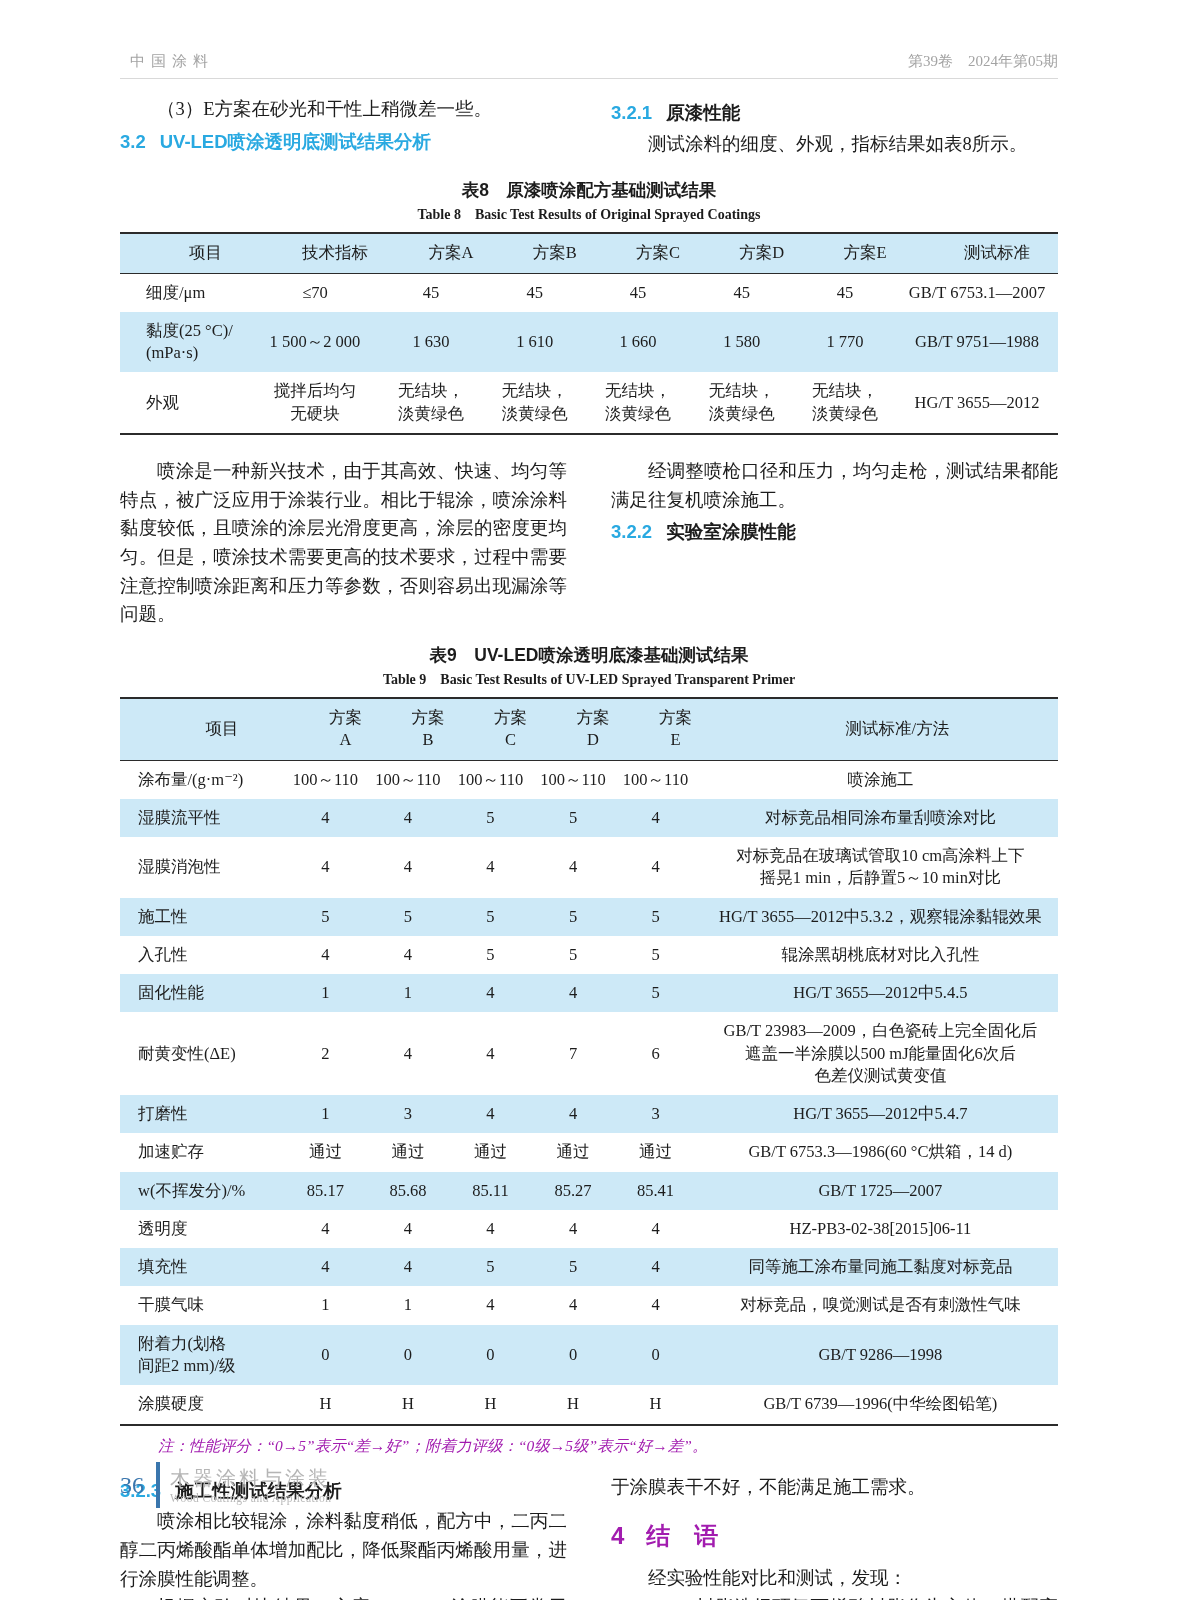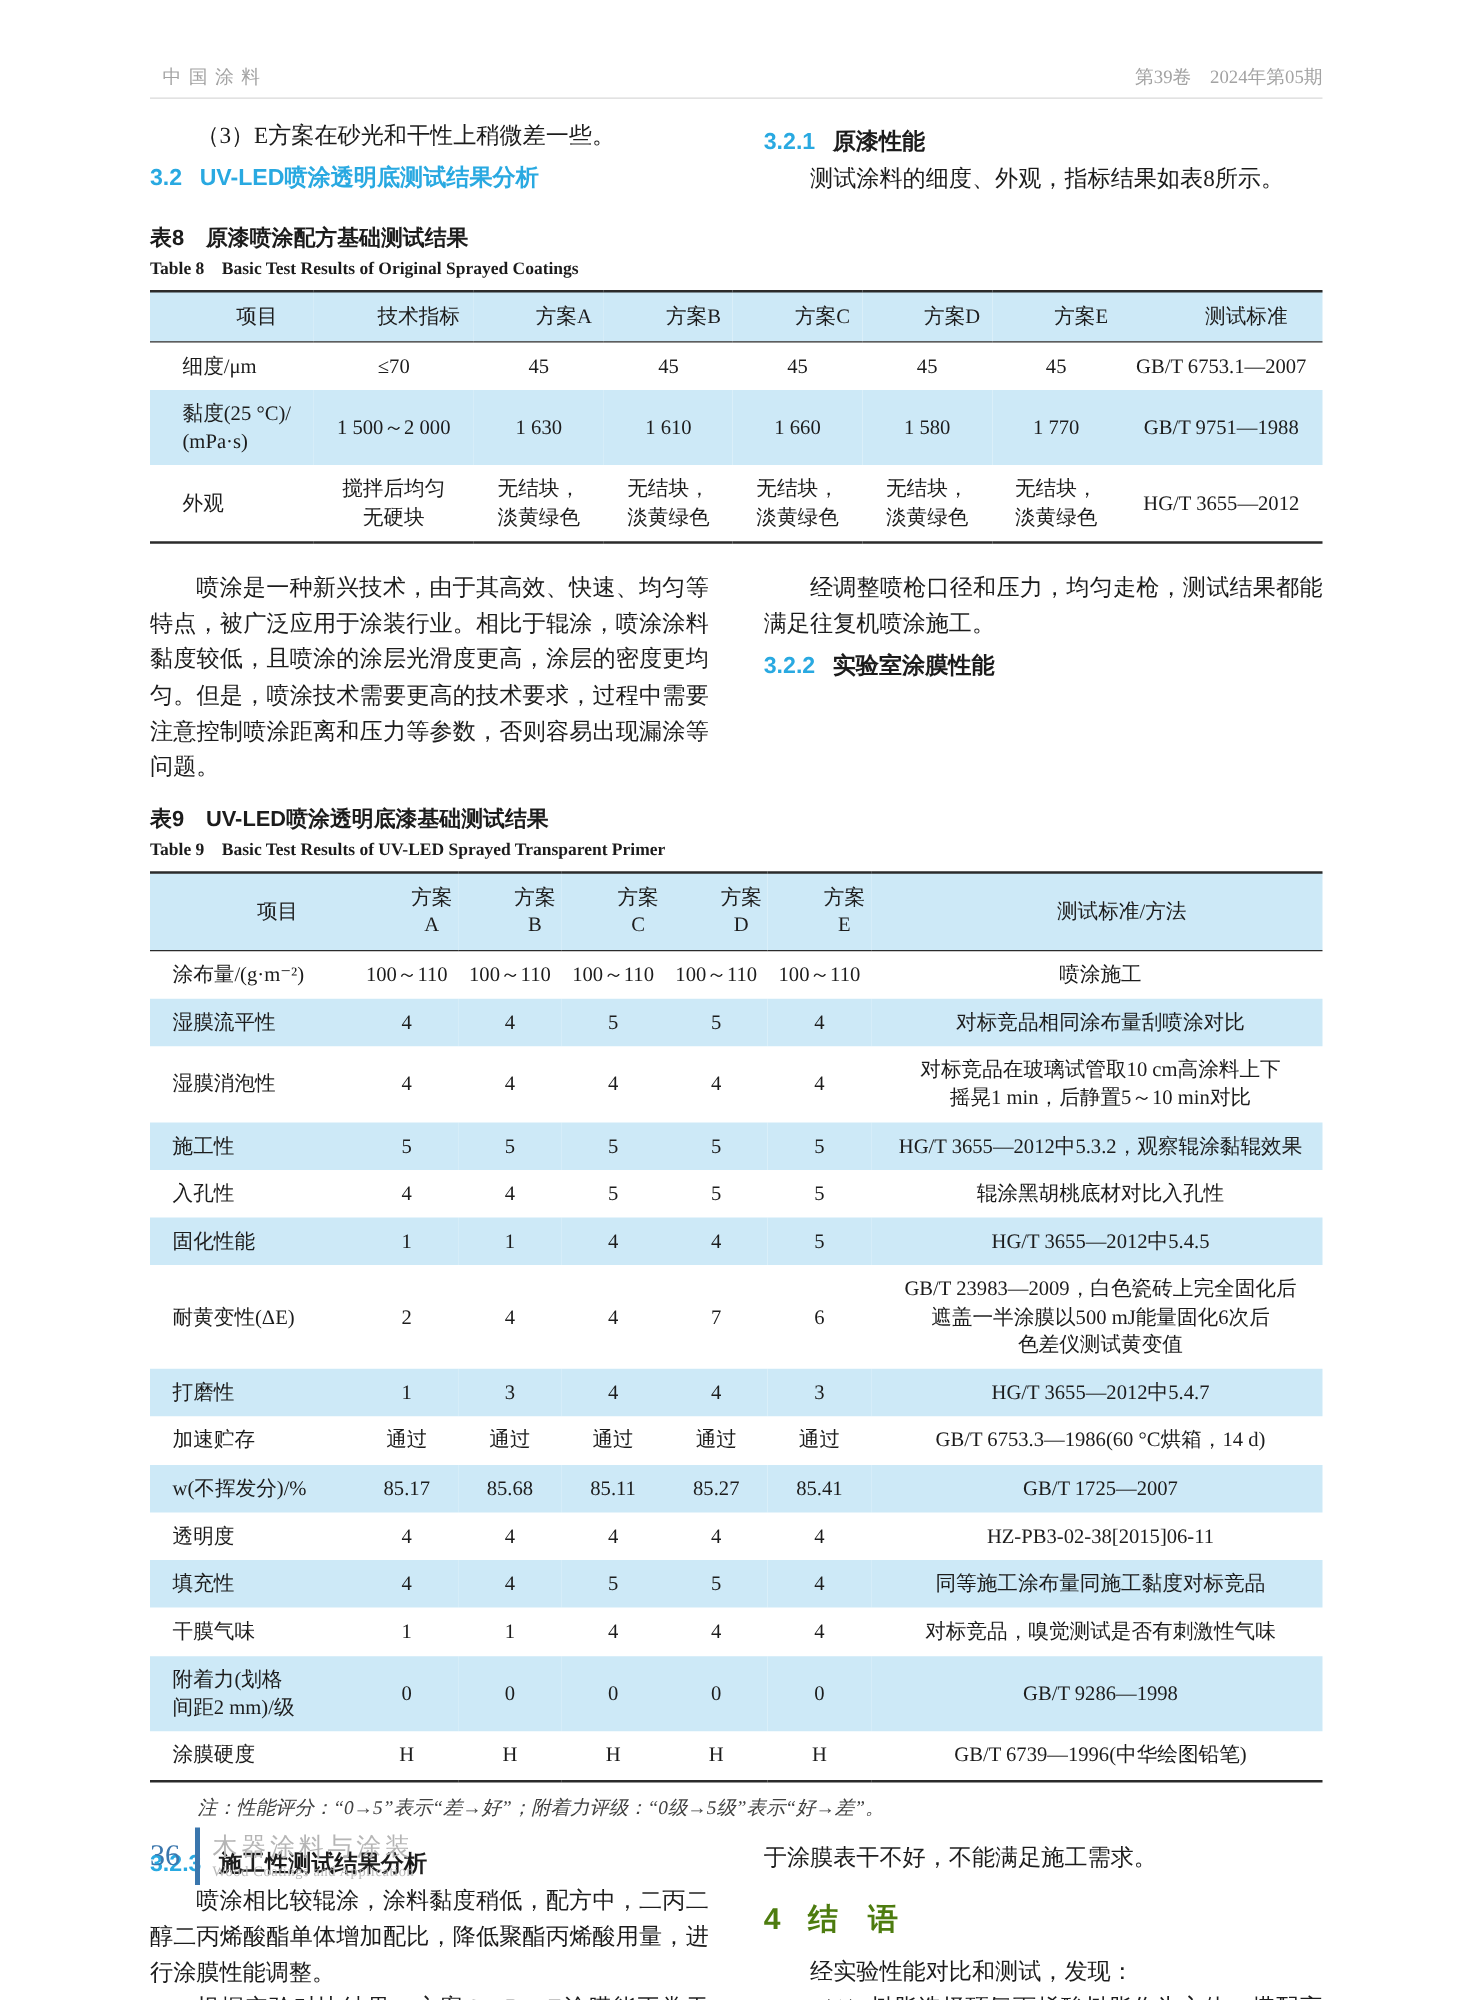--- a/index.html
+++ b/index.html
@@ -19,42 +19,42 @@
   .cols{display:flex;gap:44px;}
   .col{flex:1 1 0;font-size:18.5px;line-height:1.55;text-align:justify;}
   .indent{text-indent:2em;margin:0;}
   .noindent{text-indent:0;margin:0;}
 
   .sec-h{font-family:"Liberation Sans","DejaVu Sans",sans-serif;font-weight:bold;
          font-size:18.5px;margin:4px 0 2px 0;text-align:left;text-indent:0;}
   .sec-h .num{color:#29a9e1;margin-right:14px;}
   .sec-h.blue-title{color:#29a9e1;}
   .sec-h4{font-family:"Liberation Sans","DejaVu Sans",sans-serif;font-weight:bold;
-          font-size:24px;color:#4d7c0f;margin:16px 0 10px 0;text-align:left;text-indent:0;}
+          font-size:24px;color:#a21caf;margin:16px 0 10px 0;text-align:left;text-indent:0;}
   .sec-h4 .num{margin-right:22px;}
 
   
-  .cap{text-align:left;margin-top:20px;}
+  .cap{text-align:center;margin-top:20px;}
   .cap .zh{font-family:"Liberation Sans","DejaVu Sans",sans-serif;font-weight:bold;font-size:17.5px;}
   .cap .en{font-family:"Liberation Serif","DejaVu Serif",serif;font-weight:bold;font-size:14px;margin-top:4px;}
 
   
   table{width:100%;border-collapse:collapse;margin-top:8px;
         border-top:2px solid #2b2b2b;border-bottom:2px solid #2b2b2b;
         font-size:16.5px;line-height:1.35;}
   thead tr{background:#cde9f7;border-bottom:1.5px solid #2b2b2b;}
   tbody tr:nth-child(even){background:#cde9f7;}
   th,td{padding:8px 4px;text-align:center;font-weight:normal;white-space:pre-line;vertical-align:middle;}
   th{font-size:16.5px;padding-left:44px;}
   td.col-item,th.col-item-h{text-align:center;}
   tbody td.col-item{text-align:left;padding-left:26px;}
   table.t9 td.col-std{text-align:center;padding-left:10px;}
   table.t9 tbody td.col-item{padding-left:18px;}
 
-  .note{color:#404040;font-style:italic;font-size:15.5px;margin:10px 0 0 38px;}
+  .note{color:#a21caf;font-style:italic;font-size:15.5px;margin:10px 0 0 38px;}
 
   
   .ftr{position:absolute;left:120px;bottom:40px;display:flex;align-items:center;}
   .ftr .pg{font-size:24px;color:#3a76ad;margin-right:12px;}
   .ftr .bar{width:4px;height:46px;background:#3a76ad;margin-right:10px;}
   .ftr .jzh{color:#b5b5b5;font-size:20px;letter-spacing:3px;line-height:1.1;}
   .ftr .jen{color:#b9b9b9;font-size:11.5px;margin-top:3px;letter-spacing:0.5px;}
 </style>
 </head>
 <body>

